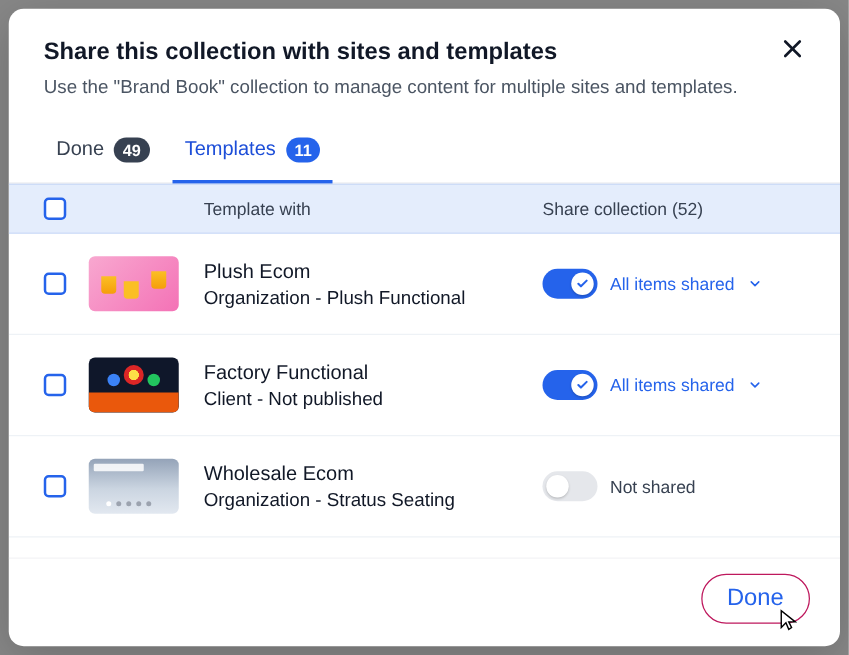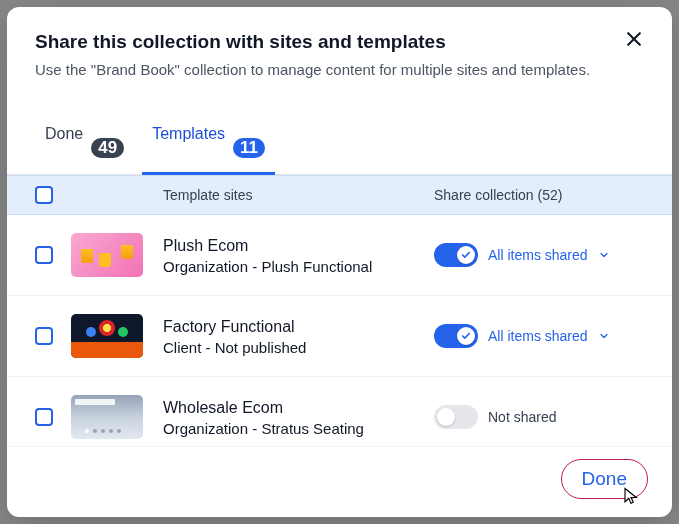--- a/index.html
+++ b/index.html
@@ -70,24 +70,23 @@
   font-weight: 500;
 }
 .badge {
   display: inline-flex;
   align-items: center;
   justify-content: center;
   min-width: 26px;
   height: 20px;
   padding: 0 7px;
   border-radius: 10px;
-  font-size: 17px;
+  font-size: 13px;
   font-weight: 700;
   color: #fff;
-  margin-top: 28px;
 }
 .badge.dark { background: #374151; }
 .badge.blue { background: #2563eb; }
 .table-head {
   display: flex;
   align-items: center;
   background: #e4edfc;
   border-top: 1px solid #cddcf7;
   border-bottom: 1px solid #cddcf7;
   padding: 10px 28px;
@@ -192,21 +191,21 @@
       <span>Templates</span>
       <span class="badge blue">11</span>
     </div>
   </div>
 
   <div class="table-head">
     <div class="col-check">
       <div class="checkbox"></div>
     </div>
     <div class="col-thumb"></div>
-    <div class="col-name">Template sites</div>
+    <div class="col-name">Template with</div>
     <div class="col-share">Share collection (52)</div>
   </div>
 
   <div class="rows">
 
     <div class="row">
       <div class="col-check">
           <div class="checkbox"></div>
         </div>
       <div class="col-thumb">

